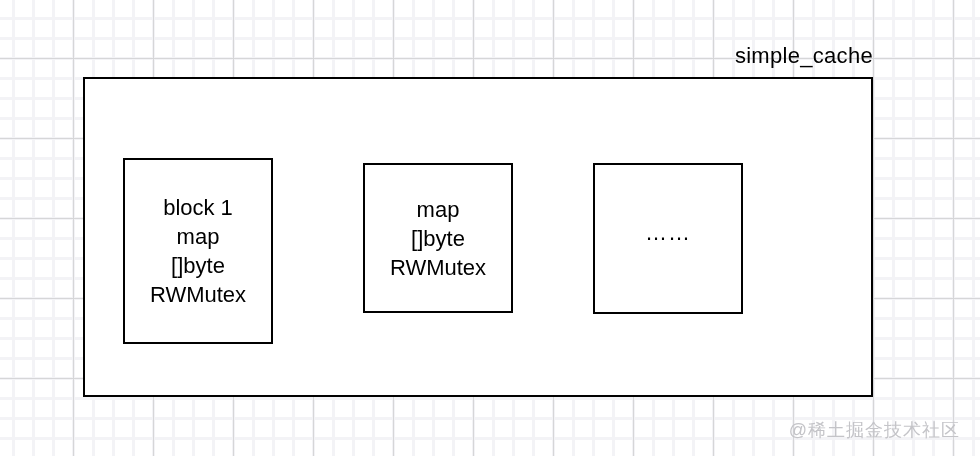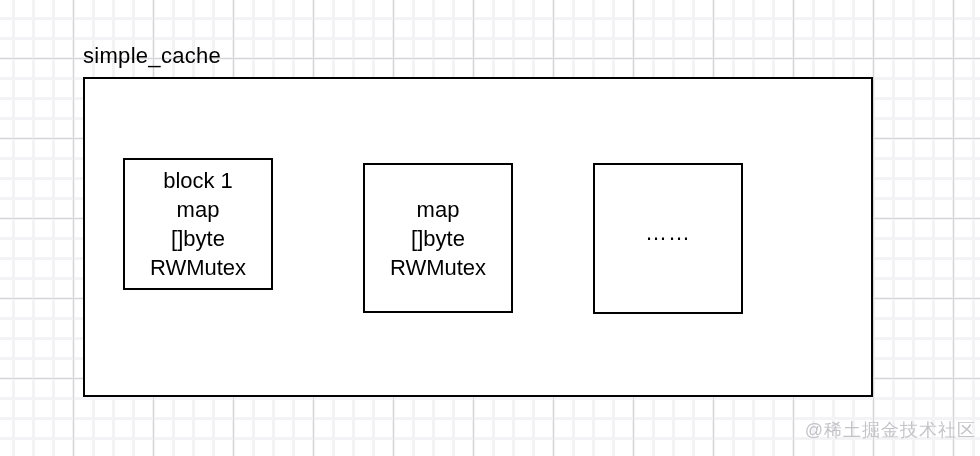--- a/index.html
+++ b/index.html
@@ -25,21 +25,21 @@
       linear-gradient(to bottom, #f3f3f6 3px, transparent 3px);
     background-size: 80px 80px, 80px 80px, 20px 20px, 20px 20px;
     background-position: 73px 58px, 73px 58px, 12px 17px, 12px 17px;
     overflow: hidden;
   }
   .diagram-title {
     position: absolute;
     left: 83px;
     top: 43px;
     width: 790px;
-    text-align: left;
+    text-align: right;
     font-size: 22px;
     line-height: 26px;
     color: #000000;
     letter-spacing: 0.3px;
   }
   .outer-box {
     position: absolute;
     left: 83px;
     top: 77px;
     width: 790px;
@@ -59,21 +59,21 @@
     justify-content: center;
     text-align: center;
     font-size: 22px;
     line-height: 29px;
     color: #000000;
   }
   .block-1 {
     left: 38px;
     top: 79px;
     width: 150px;
-    height: 132px;
+    height: 186px;
   }
   .block-2 {
     left: 278px;
     top: 84px;
     width: 150px;
     height: 150px;
   }
   .block-more {
     left: 508px;
     top: 84px;
@@ -82,21 +82,21 @@
   }
   .block-line {
     display: block;
   }
   .ellipsis-line {
     transform: translateY(-6px);
     letter-spacing: 1px;
   }
   .watermark {
     position: absolute;
-    right: 4px;
+    right: 20px;
     bottom: 14px;
     font-size: 18px;
     color: #c4c4c8;
     letter-spacing: 1px;
   }
 </style>
 </head>
 <body>
 
 <div class="canvas">

